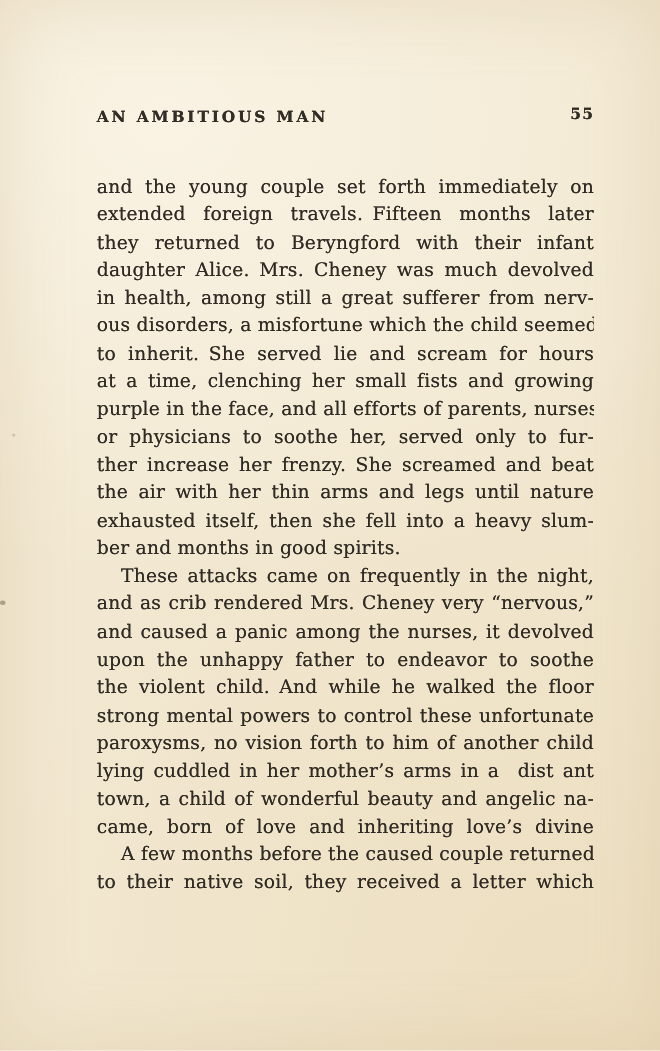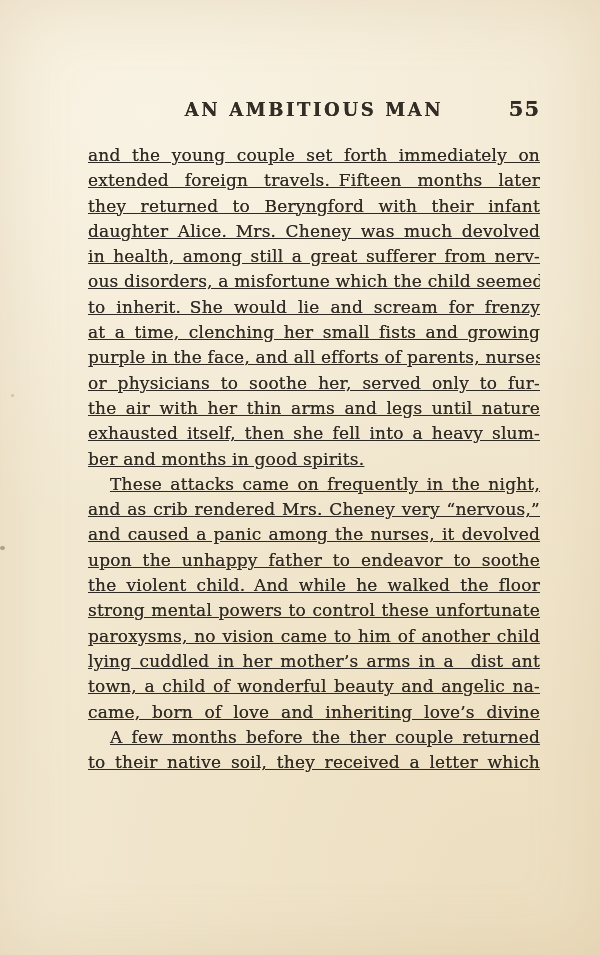--- a/index.html
+++ b/index.html
@@ -24,43 +24,41 @@
   .header-row {
     position: absolute;
     left: 88px;
     top: 99px;
     width: 452px;
     height: 22px;
   }
   .running-title {
     position: absolute;
     left: 0; right: 0;
-    text-align: center;
-    font-size: 18px;
+    font-size: 14px;
     font-weight: 700;
     letter-spacing: 2.6px;
     color: #322d25;
     text-shadow: 0 0 0.4px #322d25;
   }
   .page-number {
     position: absolute;
     right: 0;
     top: -3px;
-    font-size: 21px;
+    font-size: 14px;
     font-weight: 700;
     letter-spacing: 1px;
     color: #322d25;
     text-shadow: 0 0 0.4px #322d25;
   }
   .page-body {
     position: absolute;
     left: 88px;
-    top: 143px;
+    top: 158px;
     width: 452px;
-    text-decoration: underline;
   }
   .paragraph { margin: 0; }
   .line {
     white-space: nowrap;
     overflow: hidden;
     text-align: justify;
     text-align-last: justify;
     font-size: 17px;
     line-height: 25.3px;
     letter-spacing: 0.2px;
@@ -87,41 +85,42 @@
   </div>
 
   <div class="page-body">
       <div class="paragraph">
         <div class="line">and the young couple set forth immediately on</div>
         <div class="line">extended foreign travels. Fifteen months later</div>
         <div class="line">they returned to Beryngford with their infant</div>
         <div class="line">daughter Alice. Mrs. Cheney was much devolved</div>
         <div class="line">in health, among still a great sufferer from nerv-</div>
         <div class="line">ous disorders, a misfortune which the child seemed</div>
-        <div class="line">to inherit. She would lie and scream for frenzy</div>
+        <div class="line">to inherit. She served lie and scream for hours</div>
         <div class="line">at a time, clenching her small fists and growing</div>
         <div class="line">purple in the face, and all efforts of parents, nurses</div>
         <div class="line">or physicians to soothe her, served only to fur-</div>
+        <div class="line">ther increase her frenzy. She screamed and beat</div>
         <div class="line">the air with her thin arms and legs until nature</div>
         <div class="line">exhausted itself, then she fell into a heavy slum-</div>
         <div class="line no-just">ber and months in good spirits.</div>
       </div>
       <div class="paragraph">
         <div class="line indent">These attacks came on frequently in the night,</div>
         <div class="line">and as crib rendered Mrs. Cheney very “nervous,”</div>
         <div class="line">and caused a panic among the nurses, it devolved</div>
         <div class="line">upon the unhappy father to endeavor to soothe</div>
         <div class="line">the violent child. And while he walked the floor</div>
         <div class="line">strong mental powers to control these unfortunate</div>
-        <div class="line">paroxysms, no vision came to him of another child</div>
+        <div class="line">paroxysms, no vision forth to him of another child</div>
         <div class="line">lying cuddled in her mother’s arms in a  dist ant</div>
         <div class="line">town, a child of wonderful beauty and angelic na-</div>
         <div class="line">came, born of love and inheriting love’s divine</div>
       </div>
       <div class="paragraph">
-        <div class="line indent">A few months before the ther couple returned</div>
+        <div class="line indent">A few months before the caused couple returned</div>
         <div class="line">to their native soil, they received a letter which</div>
       </div>
     </div>
 
   <div class="speck speck-1"></div>
   <div class="speck speck-2"></div>
 </div>
 
 </body></html>

